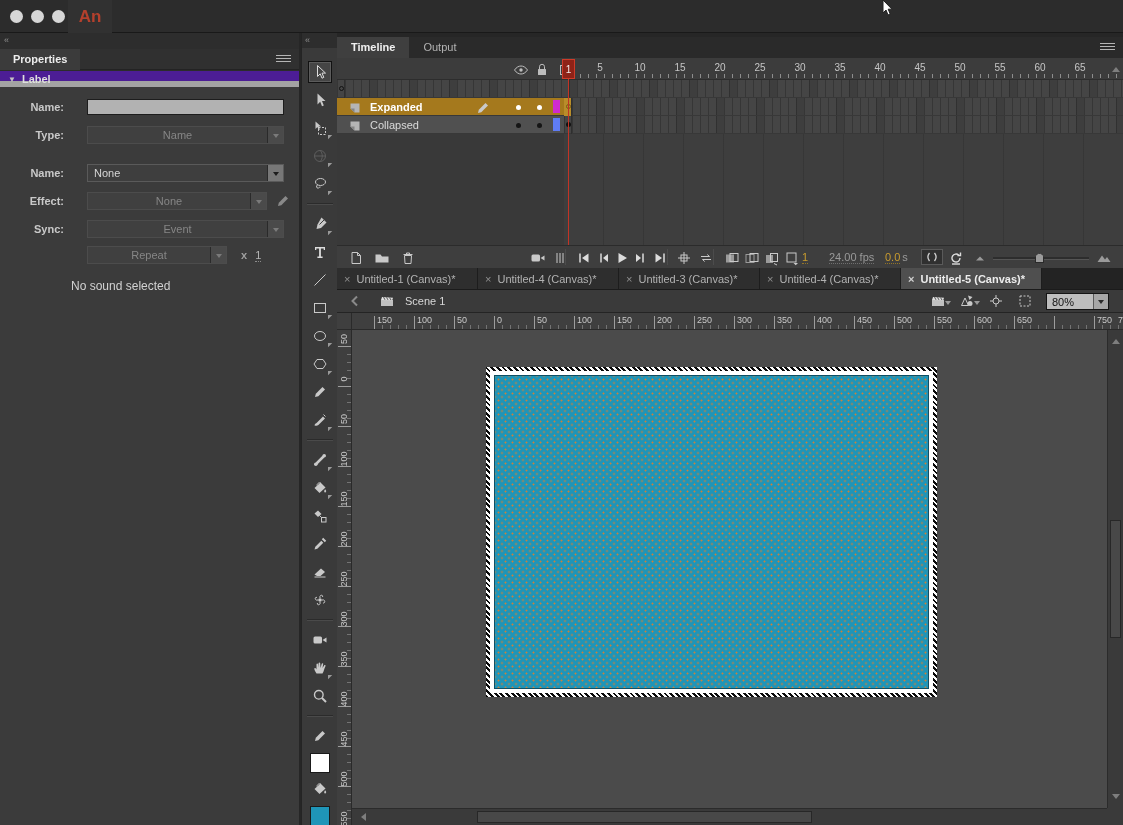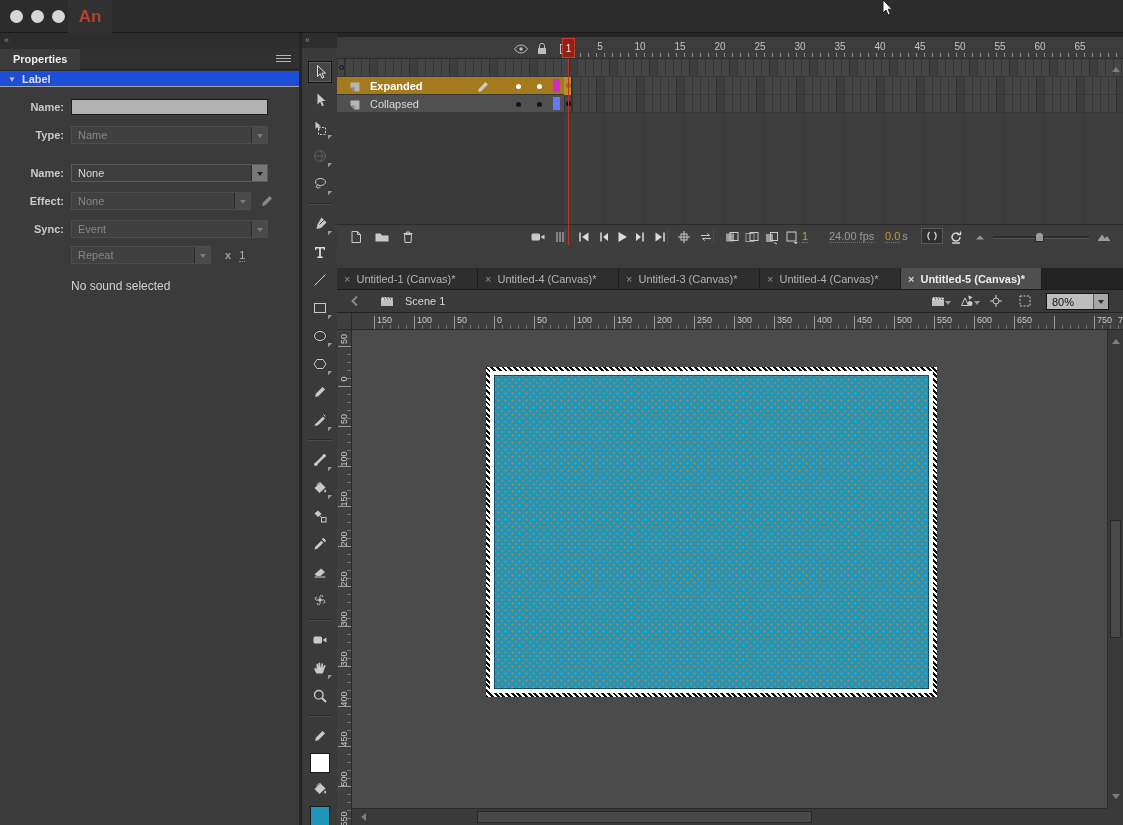--- a/index.html
+++ b/index.html
@@ -24,34 +24,34 @@
   .strip { height:16px; background:#2d2d2d; color:#8e8e8e; font-size:9px; line-height:15px; padding-left:4px; }
   .ptabbar { height:21px; background:#303030; border-bottom:1px solid #232323; position:relative; }
   .ptab { display:inline-block; height:21px; line-height:21px; padding:0 13px; background:#3b3b3b;
           color:#ececec; font-weight:bold; }
   .hamburger { position:absolute; right:8px; top:6px; width:15px; height:9px;
                background:repeating-linear-gradient(180deg,#b5b5b5 0 1px,transparent 1px 3px); }
   .objhead { position:relative; height:63px; border-bottom:1px solid #2e2e2e; }
   .objhead .obj-icon { position:absolute; left:22px; top:14px; }
   .objhead .objtitle { position:absolute; left:70px; top:16px; color:#dcdcdc; font-size:12px; }
   .objhead .ext-icon { position:absolute; right:14px; top:14px; }
-  .sechdr { height:17px; background:#1d4ed8; border-top:1px solid #2c2c2c; border-bottom:1px solid #a3a3a3;
+  .sechdr { height:17px; background:#4c1d95; border-top:1px solid #2c2c2c; border-bottom:6px solid #a3a3a3;
             line-height:16px; padding-left:8px; color:#dedede; font-weight:bold; }
   .sechdr .tri { display:inline-block; margin-right:6px; font-size:8px; color:#c2c2c2; transform:translateY(-1px); }
   .proprows { padding:6px 0 4px 0; }
   .prop-row { display:flex; align-items:center; height:28px; }
-  .prop-row .plabel { width:64px; text-align:right; margin-right:7px; color:#c9c9c9; font-weight:bold; }
+  .prop-row .plabel { width:64px; text-align:right; margin-right:23px; color:#c9c9c9; font-weight:bold; }
   .text-input { width:197px; height:16px; background:#b2b2b2; border:1px solid #1d1d1d; padding:0 4px;
                 font-size:11px; color:#222; font-family:"Liberation Sans",sans-serif; }
   .dropdown { width:197px; height:18px; border:1px solid #5a5a5a; background:#3e3e3e; display:flex; align-items:stretch; }
   .dropdown .dd-text { flex:1; padding:2px 6px; color:#d6d6d6; overflow:hidden; white-space:nowrap; }
   .dropdown .dd-arrow { width:16px; background:#777; border-left:1px solid #2a2a2a; display:flex;
                         align-items:center; justify-content:center; }
   .dropdown .dd-arrow::after { content:''; border:3px solid transparent; border-top:4px solid #1c1c1c; margin-top:4px; }
-  .dropdown.disabled { border-color:#4c4c4c; background:#404040; }
+  .dropdown.disabled { border-color:#4c4c4c; background:#404040;text-align:center; }
   .dropdown.disabled .dd-text { color:#868686; }
   .dropdown.disabled .dd-arrow { background:#4a4a4a; }
   .dropdown.disabled .dd-arrow::after { border-top-color:#7a7a7a; }
   .dropdown.narrow { width:140px; }
   .times { margin-left:14px; color:#9f9f9f; font-weight:bold; }
   .times .tval { margin-left:8px; color:#b5b5b5; border-bottom:1px dotted #8b8b8b; font-weight:normal; }
   .no-sound { margin:12px 0 0 71px; color:#d2d2d2; font-size:12px; }
 
   
   .toolstrip { position:absolute; left:301px; top:33px; width:36px; height:792px; background:#3a3a3a;
@@ -469,20 +469,25 @@
             <path d="M13.5 9.5c1.2 1.6.6 3-.4 3s-1.4-1.4-.2-3z" fill="#c9c9c9"></path>
             <path d="M5 5.5C5 3 8 2 9 3.5" fill="none" stroke="#c9c9c9"></path>
           </svg>
         </span>
       </div>
       <div class="swatch" style="background: rgb(31, 149, 184);"></div>
     </div>
 </div>
 
 <div class="tlpanel">
+  <div class="tl-tabbar" id="tlTabs">
+    <div class="tl-tab active">Timeline</div>
+      <div class="tl-tab">Output</div>
+      <span class="hamburger" style="position:absolute;right:8px;top:6px"></span>
+  </div>
   <div class="tl-head" id="tlHead">
     <div class="tl-ticks"></div>
     <div class="ph-box">1</div>
   <span class="icon tl-hicon" style="left: 176px;">
         <svg width="16" height="16" viewBox="0 0 16 16">
           <path d="M1.5 8C3.5 5 6 4 8 4s4.5 1 6.5 4c-2 3-4.5 4-6.5 4S3.5 11 1.5 8z" fill="none" stroke="#bdbdbd"></path>
           <circle cx="8" cy="8" r="1.7" fill="#bdbdbd"></circle>
         </svg>
       </span>
       <span class="icon tl-hicon" style="left: 197px;">

